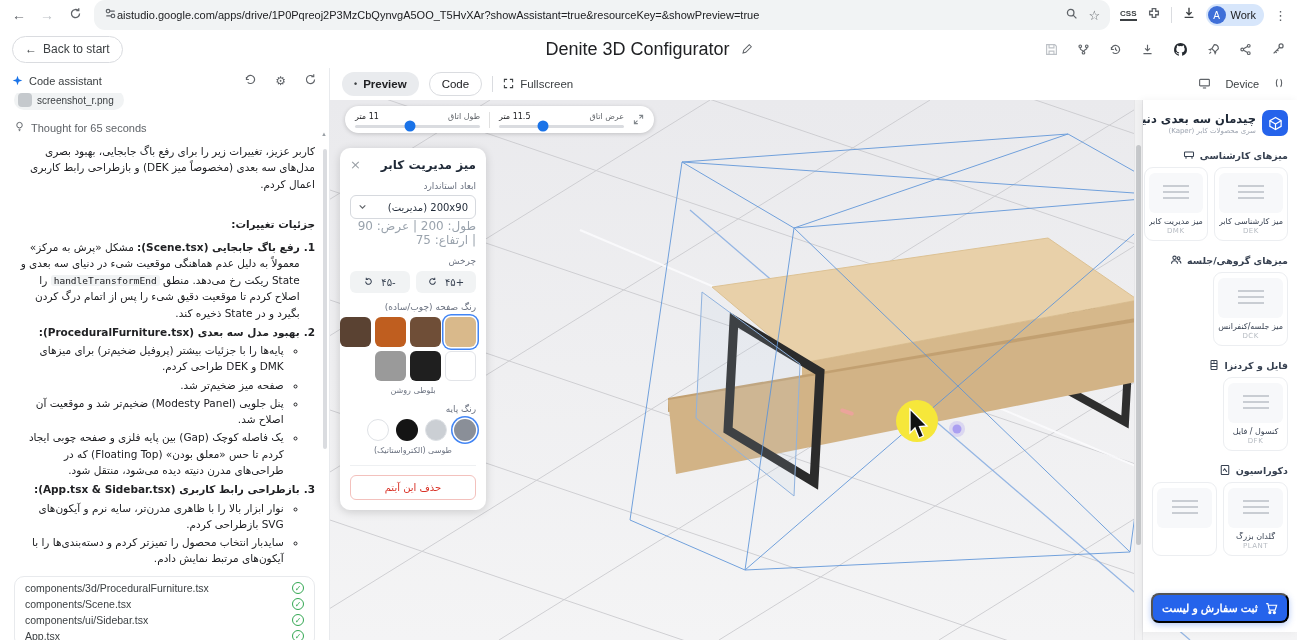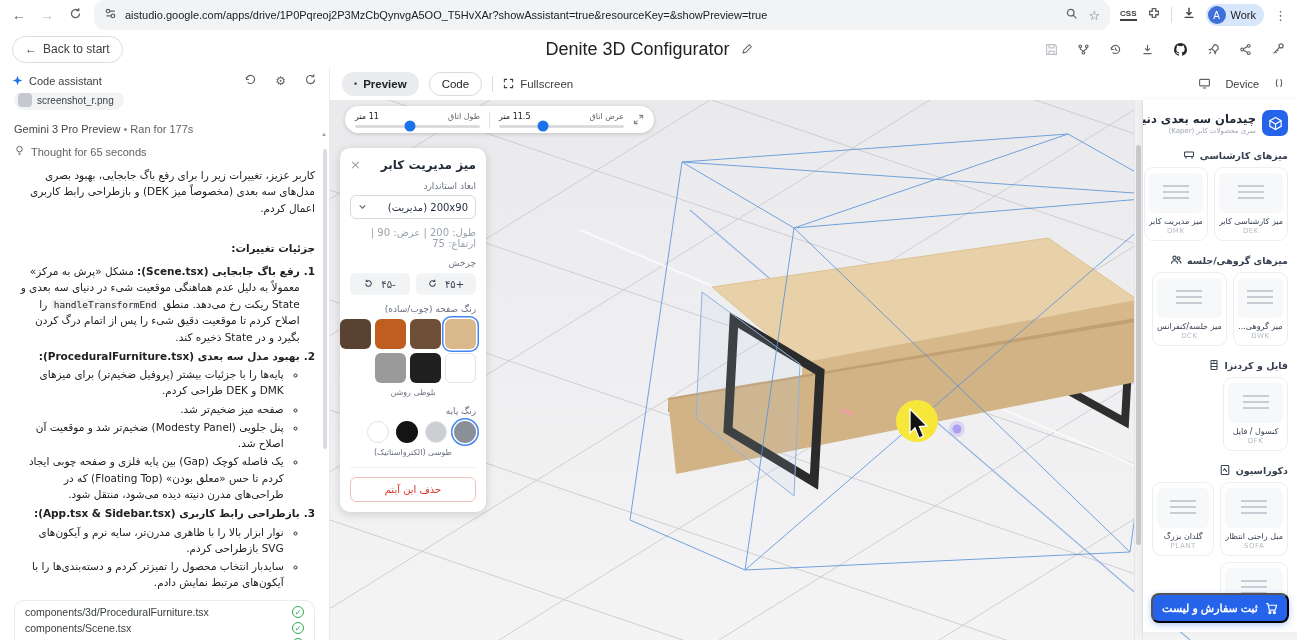--- a/index.html
+++ b/index.html
@@ -5,21 +5,21 @@
   * { margin:0; padding:0; box-sizing:border-box; }
   html,body { width:1297px; height:640px; overflow:hidden; }
   body { font-family:"Liberation Sans","DejaVu Sans",sans-serif; color:#202124; background:#fff; cursor:default; }
   .fa { font-family:"DejaVu Sans","Liberation Sans",sans-serif; }
   .stage { width:1297px; height:640px; display:flex; flex-direction:column; position:relative; }
 
   
   .browser-bar { height:30px; background:#fff; display:flex; align-items:center; gap:10px; padding:0 10px; flex:0 0 auto; }
   .nav-ic { color:#5f6368; font-size:14px; width:18px; text-align:center; }
   .nav-ic.dis { color:#bdc1c6; }
-  .omnibox { flex:1; height:30px; background:#f1f3f4; border-radius:11px; display:flex; align-items:center; gap:8px; padding:4px 10px; min-width:0; }
+  .omnibox { flex:1; height:30px; background:#f1f3f4; border-radius:11px; display:flex; align-items:center; gap:0; padding:4px 10px; min-width:0; }
   .omnibox .url { font-size:11px; color:#202124; white-space:nowrap; overflow:hidden; flex:1; }
   .omni-right { display:flex; align-items:center; gap:10px; color:#5f6368; }
   .bar-right { display:flex; align-items:center; gap:10px; color:#5f6368; }
   .css-badge { font-size:8px; font-weight:bold; color:#3c4043; border-bottom:2px double #3c4043; line-height:1; padding-bottom:1px; }
   .profile-chip { display:flex; align-items:center; gap:5px; background:#d7e6fb; border-radius:11px; height:22px; padding:2px 8px 2px 2px; }
   .profile-chip .av { width:18px; height:18px; border-radius:50%; background:#3f6fd8; color:#fff; font-size:10px; display:flex; align-items:center; justify-content:center; }
   .profile-chip .nm { font-size:11px; color:#202124; }
   .kebab { font-size:13px; color:#5f6368; }
 
   
@@ -87,21 +87,21 @@
   .sl-div { width:1px; height:16px; background:#e0e0e0; }
 
   
   .cfg { position:absolute; left:10px; top:48px; width:146px; background:#fff; border-radius:10px; box-shadow:0 2px 10px rgba(0,0,0,.16); padding:9px 10px 10px; direction:rtl; text-align:right; }
   .cfg-head { display:flex; align-items:center; }
   .cfg-head .t { font-size:12px; font-weight:bold; color:#1f2937; flex:1; }
   .cfg-head .x { color:#9aa0a6; font-size:13px; }
   .cfg-lb { font-size:9px; color:#6b7280; margin-top:9px; }
   .cfg-sel { margin-top:4px; border:1px solid #d6d9de; border-radius:6px; height:24px; display:flex; align-items:center; padding:0 7px; font-size:10px; color:#1f2937; gap:4px; }
   .cfg-sel .v { flex:1; }
-  .cfg-hint { font-size:10px; color:#9aa3ad; margin-top:8px; }
+  .cfg-hint { font-size:12px; color:#9aa3ad; margin-top:0; }
   .rot-row { display:flex; gap:6px; margin-top:5px; }
   .rot-btn { flex:1; height:22px; background:#f1f3f4; border-radius:6px; display:flex; align-items:center; justify-content:center; gap:8px; font-size:10px; color:#374151; }
   .swatches { display:grid; grid-template-columns:repeat(4,31px); gap:4px; margin-top:5px; justify-content:start; }
   .sw { width:31px; height:30px; border-radius:6px; }
   .sw.selected { box-shadow:0 0 0 1.5px #fff, 0 0 0 3px #4285f4; }
   .sw.bordered { border:1px solid #e2e4e8; }
   .cap { font-size:8px; color:#6b7280; text-align:center; margin-top:5px; }
   .circles { display:flex; gap:7px; margin-top:5px; }
   .cc { width:22px; height:22px; border-radius:50%; }
   .cc.selected { box-shadow:0 0 0 1.5px #fff, 0 0 0 3px #4285f4; }
@@ -275,25 +275,20 @@
 
       <div class="as-body">
         <div class="scroll-thumb" style="top:56px; height:300px;"></div>
         <span class="scroll-up">▲</span>
 
         <div class="chip">
           <span class="tn"></span>
           <span>screenshot_r.png</span>
         </div>
 
-        <div class="model-line">
-          <span>Gemini 3 Pro Preview</span>
-          <span class="sep">•</span>
-          <span class="ran">Ran for 177s</span>
-        </div>
 
         <div class="thought">
           <span>
             <svg width="11" height="11" viewBox="0 0 16 16" fill="none" stroke="#5f6368" stroke-width="1.4">
                 <circle cx="8" cy="6" r="4"></circle>
                 <path d="M6.5 12h3M7 14h2"></path>
               </svg>
           </span>
           <span>Thought for 65 seconds</span>
         </div>
@@ -597,27 +592,20 @@
                 <path d="M2 13c0-2.5 2-4 4-4s4 1.5 4 4"></path>
                 <circle cx="11.5" cy="5.5" r="1.8"></circle>
                 <path d="M11 9c2 0 3.5 1.5 3.5 3.5"></path>
               </svg>
           </div>
           <div class="cards">
             <div class="card">
               <div class="th">
                   <span class="lines-glyph"></span>
                 </div>
-              <div class="nm">میز گروهی...</div>
-              <div class="cd">DWK</div>
-            </div>
-            <div class="card">
-              <div class="th">
-                  <span class="lines-glyph"></span>
-                </div>
               <div class="nm">میز جلسه/کنفرانس</div>
               <div class="cd">DCK</div>
             </div>
           </div>
 
           <div class="sec-head">
             <span>فایل و کردنزا</span>
             <svg width="12" height="12" viewBox="0 0 16 16" fill="none" stroke="currentColor" stroke-width="1.4">
                 <rect x="4" y="2" width="8" height="12" rx="1"></rect>
                 <path d="M4 6h8M4 10h8M7 4h2"></path>
@@ -638,27 +626,20 @@
             <svg width="12" height="12" viewBox="0 0 16 16" fill="none" stroke="currentColor" stroke-width="1.4">
                 <rect x="3" y="2" width="10" height="12" rx="1"></rect>
                 <path d="M5.5 9l2-2.5 3 4"></path>
               </svg>
           </div>
           <div class="cards">
             <div class="card">
               <div class="th">
                   <span class="lines-glyph"></span>
                 </div>
-              <div class="nm">مبل راحتی انتظار</div>
-              <div class="cd">SOFA</div>
-            </div>
-            <div class="card">
-              <div class="th">
-                  <span class="lines-glyph"></span>
-                </div>
               <div class="nm">گلدان بزرگ</div>
               <div class="cd">PLANT</div>
             </div>
             <div class="card">
               <div class="th">
                   <span class="lines-glyph"></span>
                 </div>
             </div>
           </div>
 

